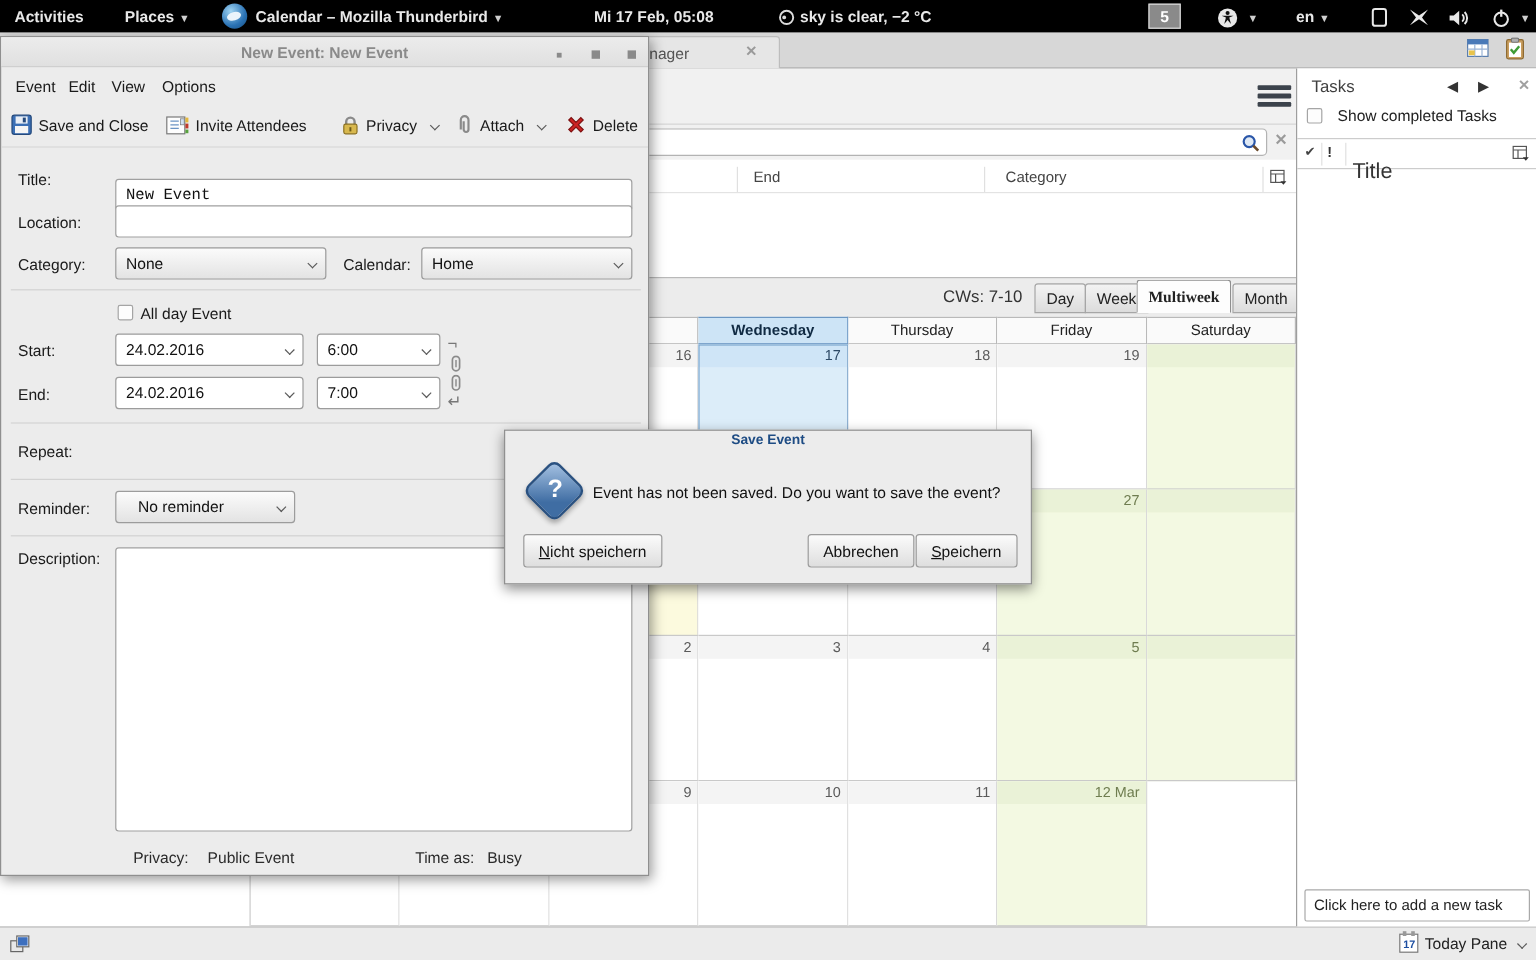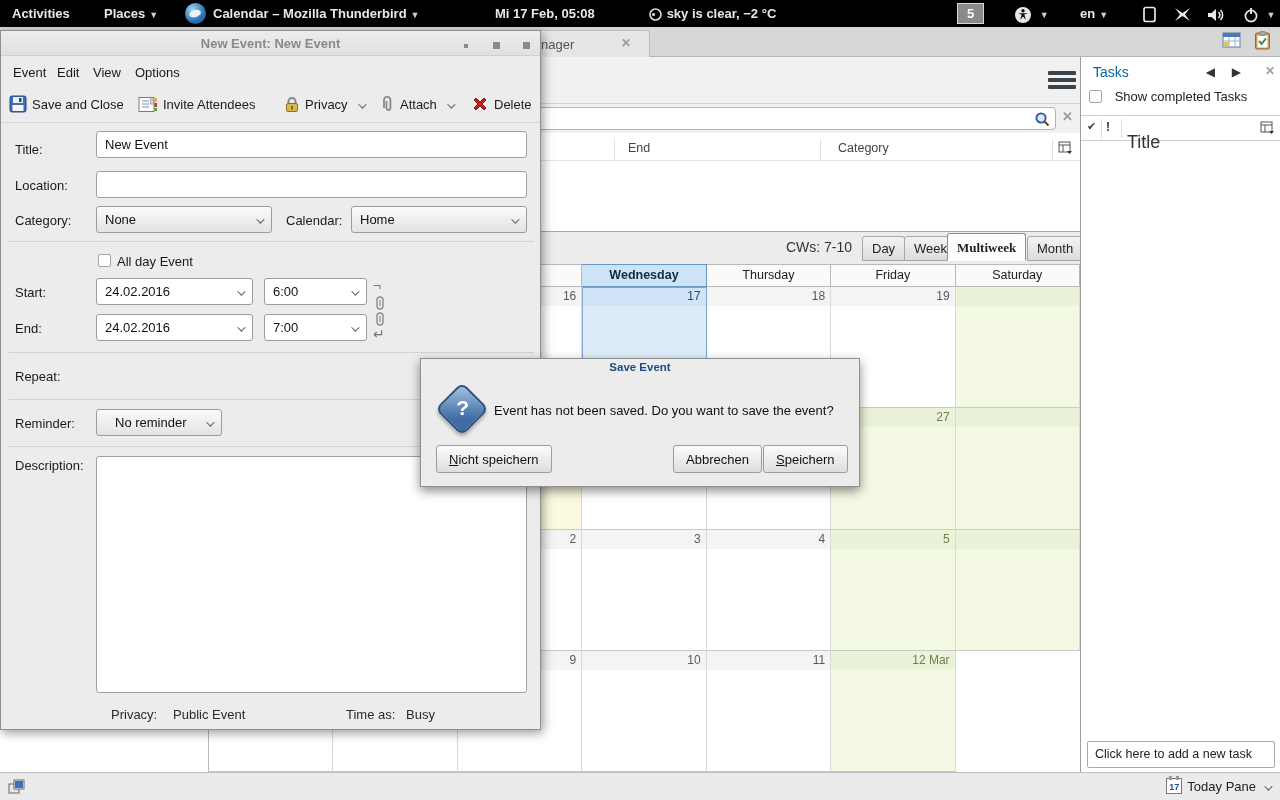--- a/index.html
+++ b/index.html
@@ -65,21 +65,21 @@
   #statusbar { position:absolute; left:0; top:772px; width:1280px; height:28px; background:#ebebeb; border-top:1px solid #bdbdbd; z-index:5; }
   #status-today { position:absolute; right:10px; top:5px; font-size:13px; color:#222; }
   #tp-calicon { display:inline-block; position:relative; width:16px; height:16px; border:1px solid #777; background:#fff; vertical-align:-3px; margin-right:5px; }
   #tp-calicon .num { position:absolute; left:0; top:3px; width:14px; text-align:center; font-size:9px; font-weight:bold; color:#1d4ea0; }
   #tp-calicon .pin { position:absolute; top:-3px; width:3px; height:4px; background:#999; }
   #status-winicon { position:absolute; left:8px; top:6px; }
 
   
   #tasks { position:absolute; left:1080px; top:57px; width:200px; height:715px; background:#fff; border-left:1px solid #9e9e9e; z-index:6; }
   #tasks-header { position:absolute; left:0; top:3px; width:200px; height:26px; }
-  #tasks-title { position:absolute; left:12px; top:4px; font-size:14px; color:#0369a1; }
+  #tasks-title { position:absolute; left:12px; top:4px; font-size:14px; color:#404040; }
   .tasks-arrow { position:absolute; top:5px; font-size:12px; color:#333; }
   #tasks-close { position:absolute; right:6px; top:4px; color:#a0a0a0; font-weight:bold; font-size:12px; }
   #tasks-showrow { position:absolute; left:0; top:32px; width:200px; height:24px; }
   .cbox { display:inline-block; width:13px; height:13px; background:#fdfdfd; border:1px solid #a5a5a5; border-radius:2px; vertical-align:-2px; }
   #tasks-showrow label { margin-left:9px; font-size:13px; color:#222; }
   #tasks-thead { position:absolute; left:0; top:58px; width:200px; height:26px; border-top:1px solid #ccc; border-bottom:1px solid #ccc; }
   #tasks-thead .th-check { position:absolute; left:6px; top:4px; font-size:11px; color:#444; }
   #tasks-thead .th-sep { position:absolute; top:3px; width:1px; height:19px; background:#e0e0e0; }
   #tasks-thead .th-pri { position:absolute; left:25px; top:4px; font-weight:bold; font-size:12px; color:#333; }
   #tasks-thead .th-title { position:absolute; left:46px; top:16px; font-size:18px; color:#333; }
@@ -420,21 +420,21 @@
           </svg><span>Attach</span><span class="chev"></span>
       </div>
       <div class="tbtn" style="left:470px;">
         <svg class="ticon" width="18" height="18" viewBox="0 0 18 18">
             <path d="M3 5 L5 3 L9 7 L13 3 L15 5 L11 9 L15 13 L13 15 L9 11 L5 15 L3 13 L7 9 Z" fill="#cc2222" stroke="#7e1111"></path>
           </svg><span>Delete</span>
       </div>
     </div>
 
     <span class="flabel" style="top:111px;">Title:</span>
-    <input class="tinput" style="top: 100px;" type="text" value="New Event">
+    <input class="tinput" style="top: 118px; font-family: Liberation Mono, monospace;" type="text" value="New Event">
 
     <span class="flabel" style="top:147px;">Location:</span>
     <input class="tinput" style="top: 140px;" type="text" value="">
 
     <span class="flabel" style="top:182px;">Category:</span>
     <div class="combo" style="left:95px; top:175px; width:176px;"><span>None</span><span class="chev"></span></div>
     <span class="flabel" style="left:285px; top:182px;">Calendar:</span>
     <div class="combo" style="left:350px; top:175px; width:176px;"><span>Home</span><span class="chev"></span></div>
 
     <div class="ev-sep" style="top:210px;"></div>
@@ -461,21 +461,21 @@
       </svg>
     <span class="linkicons" style="top:295px; font-size:14px;">↵</span>
 
     <div class="ev-sep" style="top:321px;"></div>
 
     <span class="flabel" style="top:338px;">Repeat:</span>
 
     <div class="ev-sep" style="top:368px;"></div>
 
     <span class="flabel" style="top:385px;">Reminder:</span>
-    <div class="combo" style="left:95px; top:378px; width:126px;padding-left:18px;"><span>No reminder</span><span class="chev"></span></div>
+    <div class="combo" style="left:95px; top:378px; width:150px;padding-left:18px;"><span>No reminder</span><span class="chev"></span></div>
 
     <div class="ev-sep" style="top:415px;"></div>
 
     <span class="flabel" style="top:427px;">Description:</span>
     <textarea id="ev-desc" style=""></textarea>
 
     <div id="ev-footer">
       <span style="left:110px;">Privacy:</span>
       <span style="left:172px;">Public Event</span>
       <span style="left:345px;">Time as:</span>

